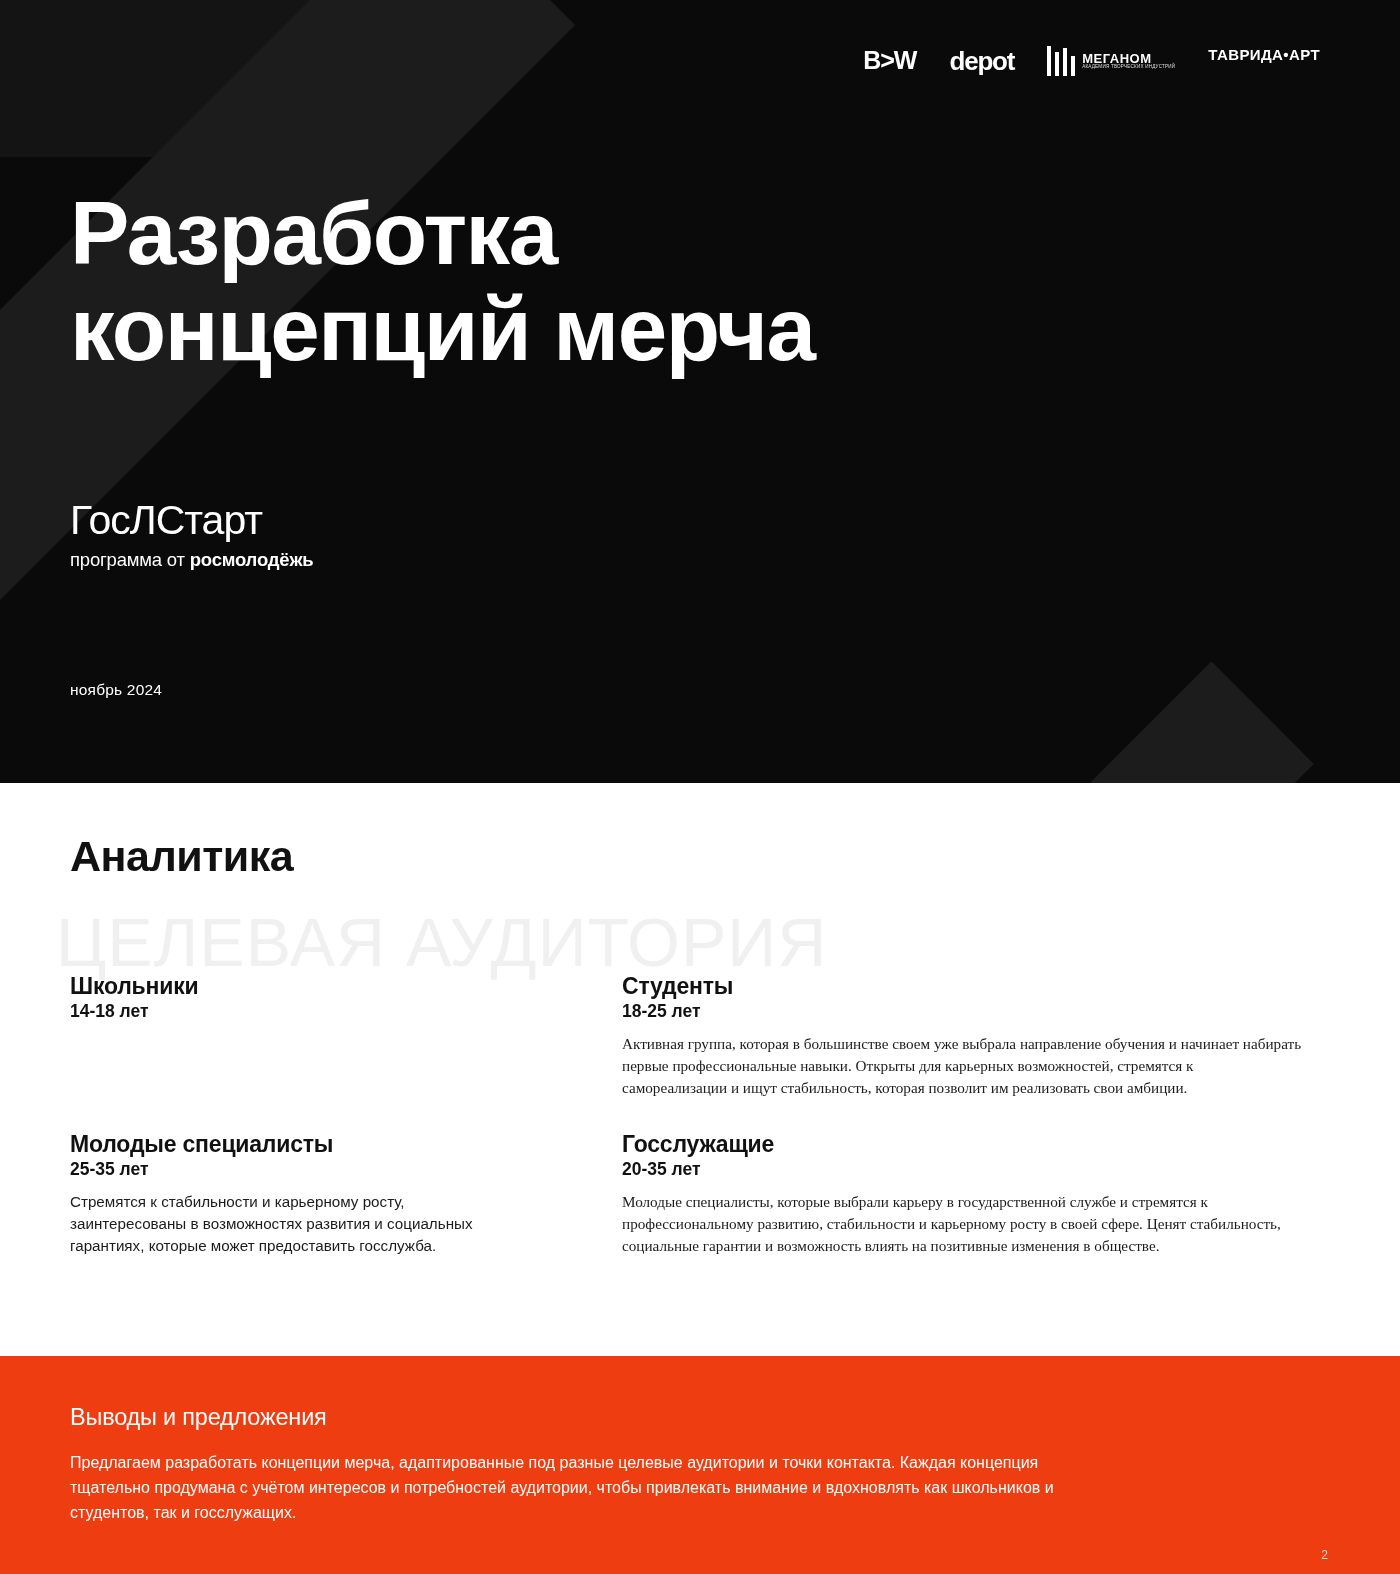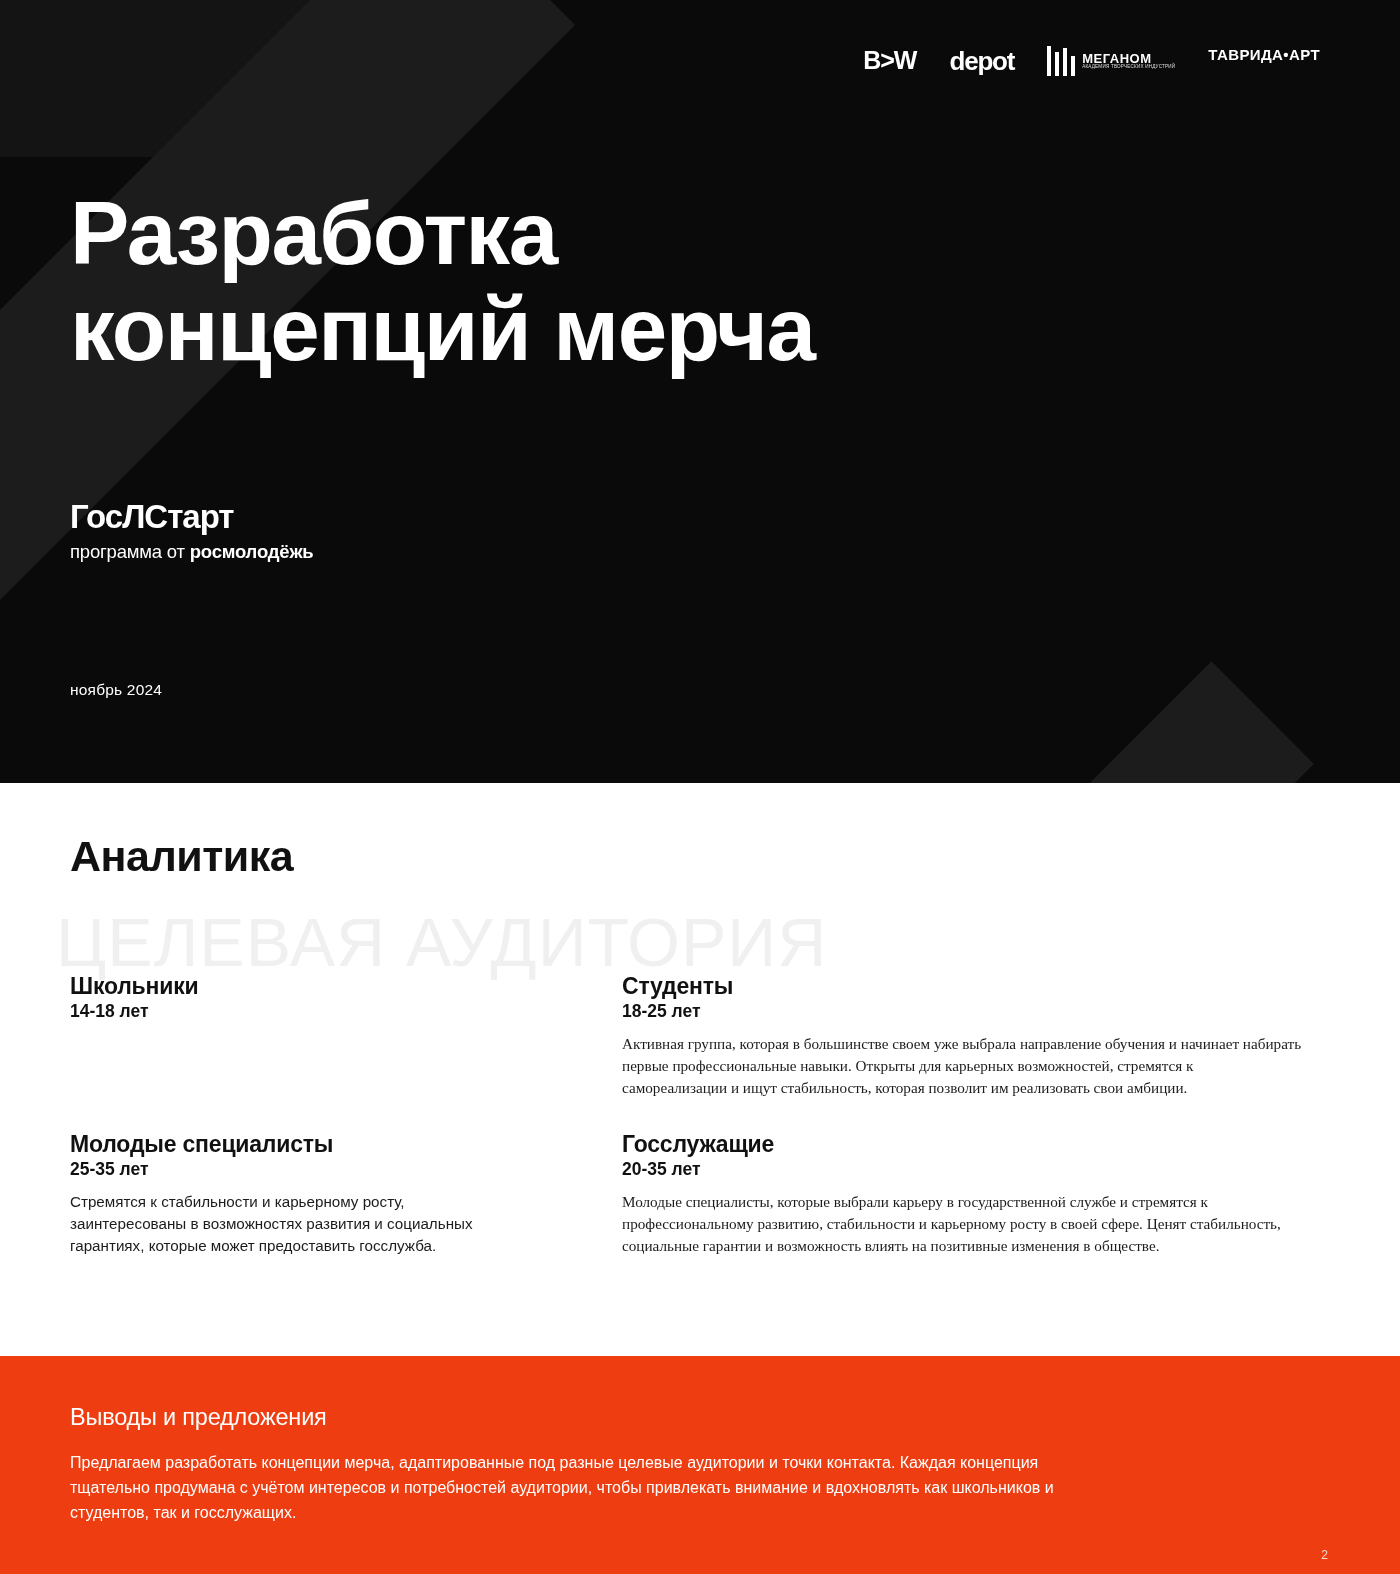--- a/index.html
+++ b/index.html
@@ -72,21 +72,21 @@
     font-weight:bold; letter-spacing:-1.5px;
     z-index:10;
   }
   .hero-title .l2 { display:block; }
 
   
   .brand {
     position:absolute; left:70px; top:500px; z-index:10; color:#fff;
   }
   .brand-name {
-    font-size:33px; font-weight:bold; letter-spacing:-1px; line-height:1;
+    font-size:41px; font-weight:normal; letter-spacing:-1px; line-height:1;
   }
   .brand-sub {
     margin-top:8px;
     font-size:18.5px; letter-spacing:-.2px;
   }
   .brand-sub b { font-weight:bold; }
 
   .hero-date {
     position:absolute; left:70px; top:681px; z-index:10;
     color:#ffffff; font-size:15.5px; letter-spacing:.2px;

